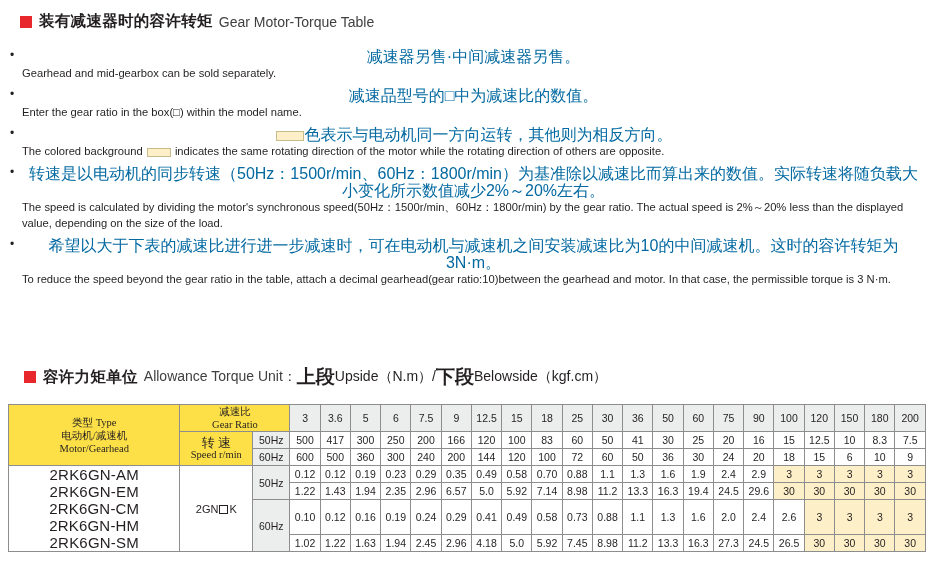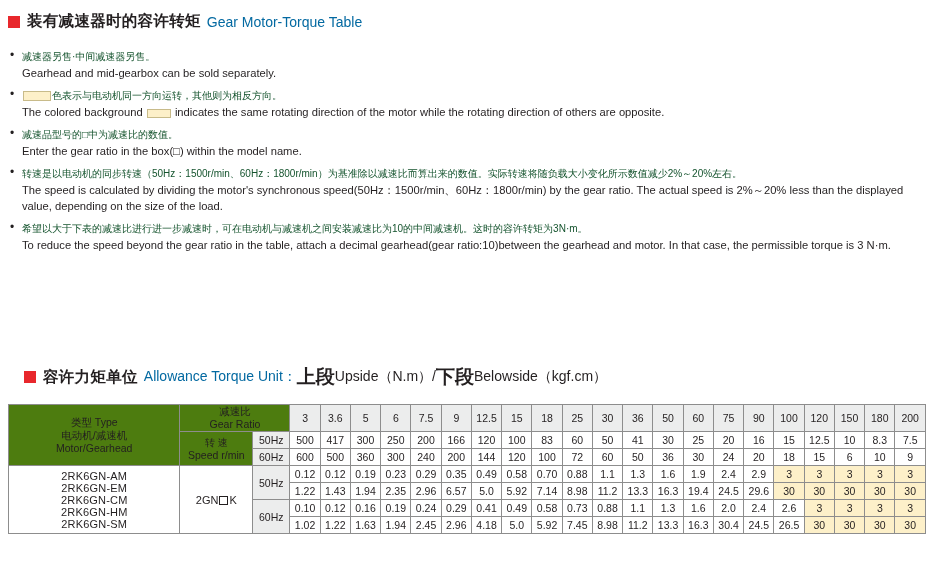--- a/index.html
+++ b/index.html
@@ -38,45 +38,46 @@
   }
   .sec-head .cn {
     font-size: 15.5px;
     font-weight: bold;
     letter-spacing: 0.3px;
     color: #231f20;
   }
   .sec-head .en {
     font-size: 14px;
     font-weight: normal;
-    color: #0369a1;
+    color: #404040;
     margin-left: 6px;
   }
-  #head1 { position: absolute; left: 8px; top: 11px; }
+  #head1 { position: absolute; left: 20px; top: 11px; }
   #head2 { position: absolute; left: 8px; top: 364px; padding-left: 16px; }
 
   .unit-cn-strong { font-weight: bold; font-size: 19px; font-family: Liberation Mono, monospace; }
   .unit-en { font-size: 14px; }
 
   
   .notes {
     position: absolute;
     left: 10px;
     top: 48px;
     width: 915px;
   }
   .note {
     margin-bottom: 6px;
   }
   .note .cn-line {
-    font-size: 10px;
+    font-size: 16px;
     line-height: 17px;
-    color: #14532d;
+    color: #0369a1;
     position: relative;
     padding-left: 12px;
+    text-align: center;
   }
   .note .cn-line::before {
     content: "\2022";
     position: absolute;
     left: 0px;
     top: -1px;
     font-size: 12px;
     color: #231f20;
   }
   .note .en-line {
@@ -120,52 +121,53 @@
   table.torque td, table.torque th {
     border: 1px solid #8d8d8d;
     text-align: center;
     vertical-align: middle;
     padding: 0;
     font-weight: normal;
     color: #231f20;
     height: 16px;
   }
   .hdr-pink {
-    background: #4d7c0f;
+    background: #fde047;
     color: #c8102e;
+    font-family: Liberation Serif, serif;
   }
   .hdr-pink .cn { display: block; font-size: 10.5px; line-height: 13px; }
   .hdr-pink .en { display: block; font-size: 10.5px; line-height: 13px; }
   .hdr-grey {
     background: #eceded;
   }
   .cell-white { background: #ffffff; }
   .cell-cream { background: #fdf0c9; }
 
   .type-cell {
     font-size: 10.5px;
     line-height: 14.5px;
     padding: 3px 0;
   }
   .model-cell {
-    font-size: 11px;
+    font-size: 15px;
     letter-spacing: 0.2px;
   }
   .ratio-label {
     font-size: 11px;
   }
   .box-glyph {
     display: inline-block;
     width: 7px;
     height: 7px;
     border: 1px solid #231f20;
     margin: 0 1px;
     vertical-align: middle;
   }
-  .speed-cell .cn { display:block; font-size:10px; line-height:12px;}
+  .speed-cell .cn { display:block; font-size:13px; line-height:12px;}
   .speed-cell .en { display:block; font-size:10.5px; line-height:12px;}
 </style>
 </head>
 <body>
 
 <div class="page">
 
   <div class="sec-head" id="head1">
     <span class="sq"></span>
     <span class="cn">装有减速器时的容许转矩</span>
@@ -173,27 +175,27 @@
   </div>
 
   <div class="notes">
 
     <div class="note">
       <div class="cn-line">减速器另售·中间减速器另售。</div>
       <div class="en-line">Gearhead and mid-gearbox can be sold separately.</div>
     </div>
 
     <div class="note">
+      <div class="cn-line">减速品型号的□中为减速比的数值。</div>
+      <div class="en-line">Enter the gear ratio in the box(□) within the model name.</div>
+    </div>
+
+    <div class="note">
       <div class="cn-line"><span class="swatch"></span><span>色表示与电动机同一方向运转，其他则为相反方向。</span></div>
       <div class="en-line"><span>The colored background</span> <span class="swatch-sm"></span> <span>indicates the same rotating direction of the motor while the rotating direction of others are opposite.</span></div>
-    </div>
-
-    <div class="note">
-      <div class="cn-line">减速品型号的□中为减速比的数值。</div>
-      <div class="en-line">Enter the gear ratio in the box(□) within the model name.</div>
     </div>
 
     <div class="note">
       <div class="cn-line">转速是以电动机的同步转速（50Hz：1500r/min、60Hz：1800r/min）为基准除以减速比而算出来的数值。实际转速将随负载大小变化所示数值减少2%～20%左右。</div>
       <div class="en-line">The speed is calculated by dividing the motor's synchronous speed(50Hz：1500r/min、60Hz：1800r/min) by the gear ratio. The actual speed is 2%～20% less than the displayed value, depending on the size of the load.</div>
     </div>
 
     <div class="note">
       <div class="cn-line">希望以大于下表的减速比进行进一步减速时，可在电动机与减速机之间安装减速比为10的中间减速机。这时的容许转矩为3N·m。</div>
       <div class="en-line">To reduce the speed beyond the gear ratio in the table, attach a decimal gearhead(gear ratio:10)between the gearhead and motor. In that case, the permissible torque is 3 N·m.</div>
@@ -385,21 +387,21 @@
             <td class="cell-white">2.45</td>
             <td class="cell-white">2.96</td>
             <td class="cell-white">4.18</td>
             <td class="cell-white">5.0</td>
             <td class="cell-white">5.92</td>
             <td class="cell-white">7.45</td>
             <td class="cell-white">8.98</td>
             <td class="cell-white">11.2</td>
             <td class="cell-white">13.3</td>
             <td class="cell-white">16.3</td>
-            <td class="cell-white">30.4</td>
+            <td class="cell-white">27.3</td>
             <td class="cell-white">24.5</td>
             <td class="cell-white">26.5</td>
             <td class="cell-cream">30</td>
             <td class="cell-cream">30</td>
             <td class="cell-cream">30</td>
             <td class="cell-cream">30</td>
           </tr>
         </tbody>
     </table>
   </div>

